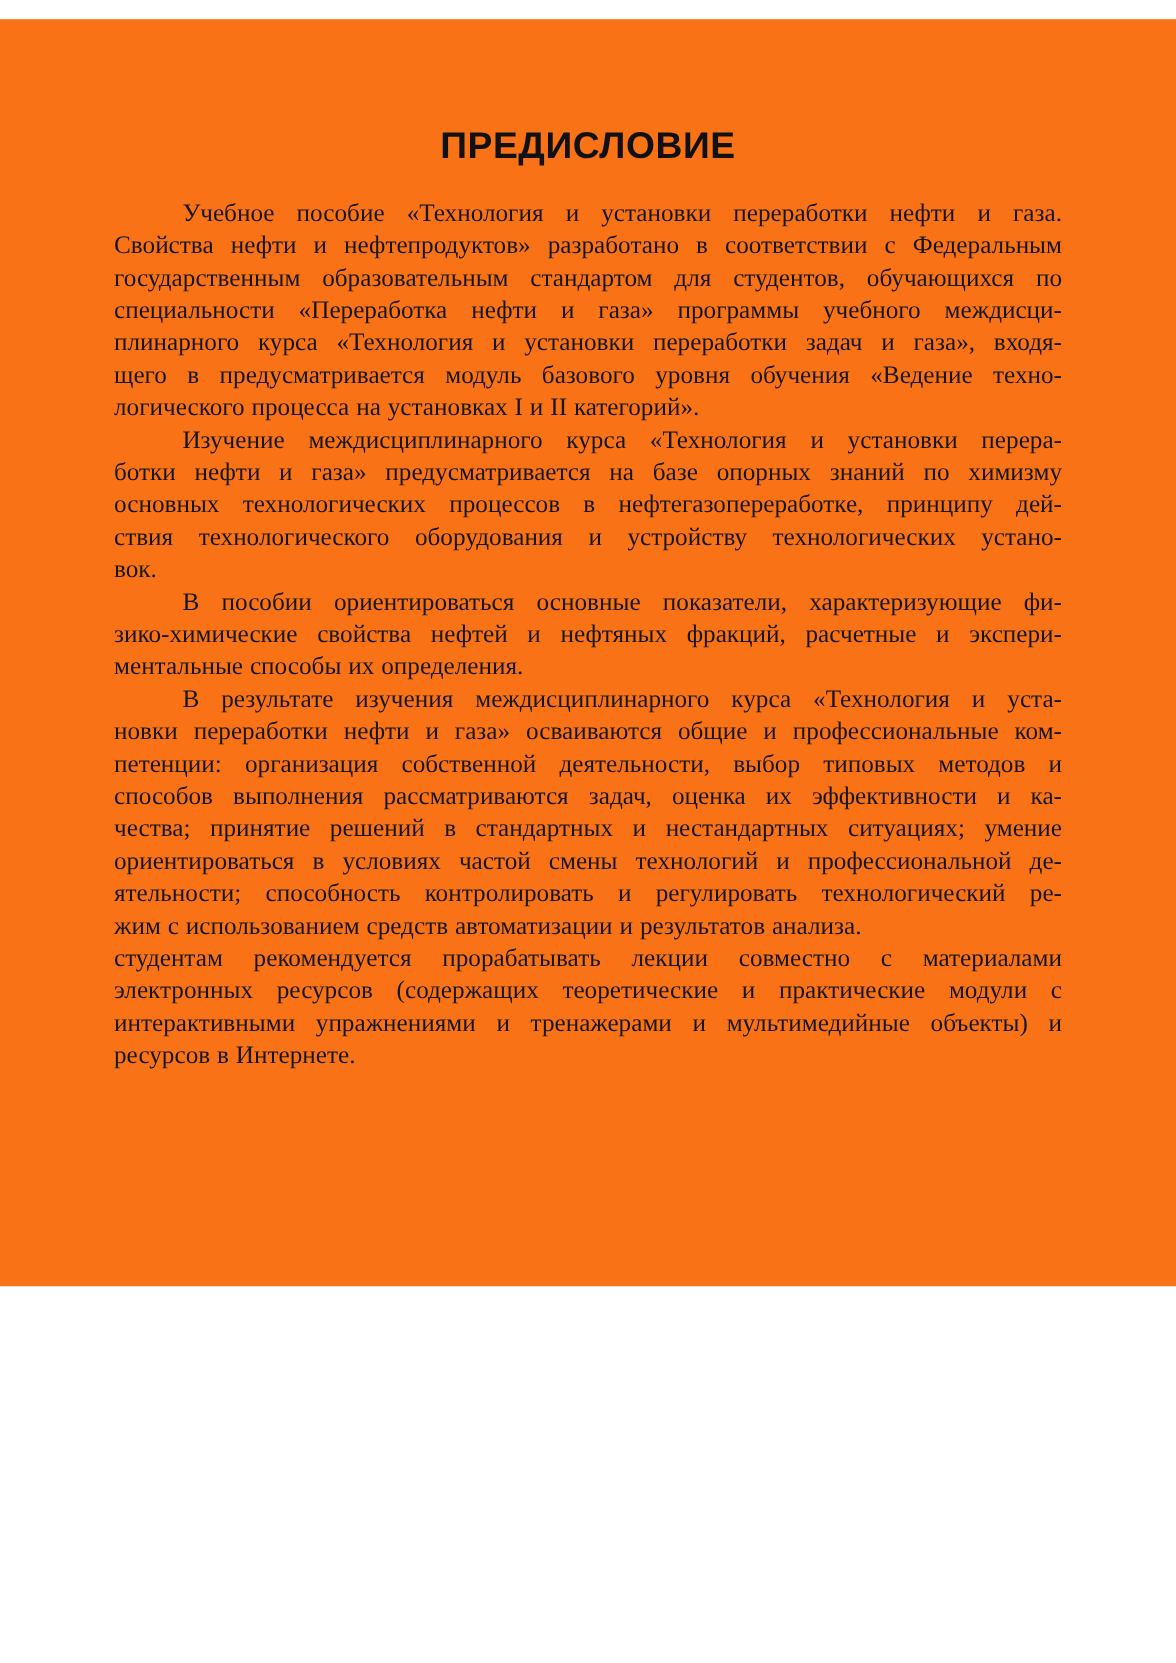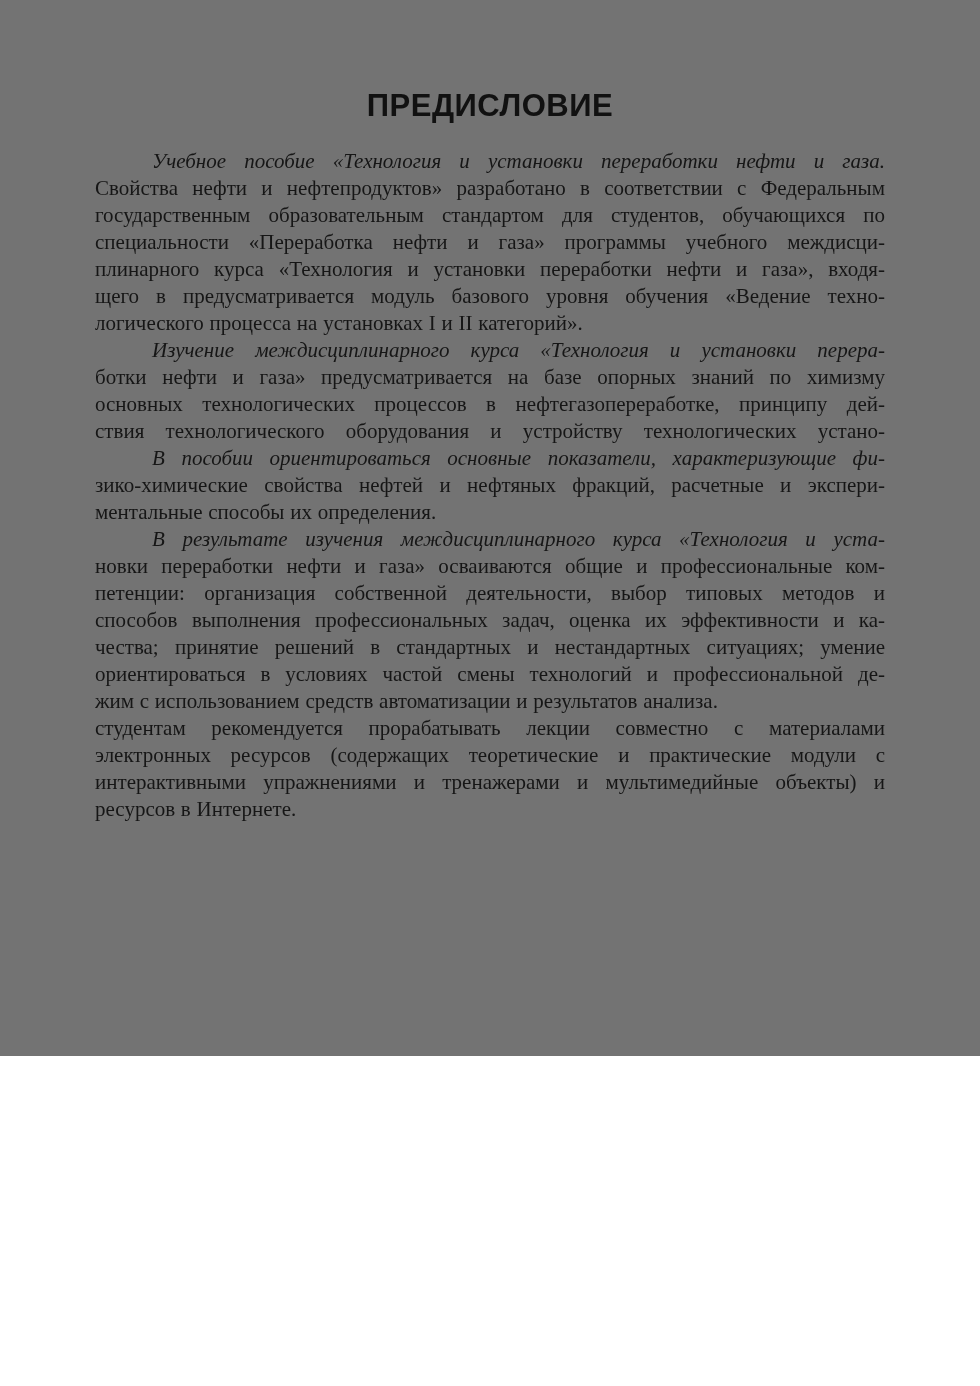--- a/index.html
+++ b/index.html
@@ -4,24 +4,25 @@
 <style>
   html, body {
     margin: 0;
     padding: 0;
     background: #ffffff;
   }
   .page {
     position: relative;
     width: 980px;
     height: 1056px;
-    background: #737373;
+    background: #f97316;
     color: #161616;
     overflow: hidden;
     font-family: "Liberation Serif", "DejaVu Serif", serif;
+    margin-top: 16px;
   }
   .content {
     position: absolute;
     left: 95px;
     top: 90px;
     width: 790px;
   }
   .doc-title {
     margin: 0 0 26px 0;
     font-family: "Liberation Sans", "DejaVu Sans", sans-serif;
@@ -45,21 +46,20 @@
     word-spacing: 0.5px;
   }
   .line.justify::after {
     content: "";
     display: inline-block;
     width: 100%;
     height: 0;
   }
   .line.first {
     text-indent: 57px;
-    font-style: italic;
   }
   .page-number {
     position: absolute;
     left: 0;
     top: 1286px;
     width: 100%;
     text-align: center;
     font-size: 22px;
     line-height: 24px;
     color: #161616;
@@ -70,42 +70,44 @@
 
 <div class="page">
   <div class="content">
     <h1 class="doc-title">ПРЕДИСЛОВИЕ</h1>
     <div id="paragraphs">
         <div class="paragraph">
           <div class="line first justify">Учебное пособие «Технология и установки переработки нефти и газа.</div>
           <div class="line justify">Свойства нефти и нефтепродуктов» разработано в соответствии с Федеральным</div>
           <div class="line justify">государственным образовательным стандартом для студентов, обучающихся по</div>
           <div class="line justify">специальности «Переработка нефти и газа» программы учебного междисци-</div>
-          <div class="line justify">плинарного курса «Технология и установки переработки нефти и газа», входя-</div>
+          <div class="line justify">плинарного курса «Технология и установки переработки задач и газа», входя-</div>
           <div class="line justify">щего в предусматривается модуль базового уровня обучения «Ведение техно-</div>
           <div class="line">логического процесса на установках I и II категорий».</div>
         </div>
         <div class="paragraph">
           <div class="line first justify">Изучение междисциплинарного курса «Технология и установки перера-</div>
           <div class="line justify">ботки нефти и газа» предусматривается на базе опорных знаний по химизму</div>
           <div class="line justify">основных технологических процессов в нефтегазопереработке, принципу дей-</div>
           <div class="line justify">ствия технологического оборудования и устройству технологических устано-</div>
+          <div class="line">вок.</div>
         </div>
         <div class="paragraph">
           <div class="line first justify">В пособии ориентироваться основные показатели, характеризующие фи-</div>
           <div class="line justify">зико-химические свойства нефтей и нефтяных фракций, расчетные и экспери-</div>
           <div class="line">ментальные способы их определения.</div>
         </div>
         <div class="paragraph">
           <div class="line first justify">В результате изучения междисциплинарного курса «Технология и уста-</div>
           <div class="line justify">новки переработки нефти и газа» осваиваются общие и профессиональные ком-</div>
           <div class="line justify">петенции: организация собственной деятельности, выбор типовых методов и</div>
-          <div class="line justify">способов выполнения профессиональных задач, оценка их эффективности и ка-</div>
+          <div class="line justify">способов выполнения рассматриваются задач, оценка их эффективности и ка-</div>
           <div class="line justify">чества; принятие решений в стандартных и нестандартных ситуациях; умение</div>
           <div class="line justify">ориентироваться в условиях частой смены технологий и профессиональной де-</div>
+          <div class="line justify">ятельности; способность контролировать и регулировать технологический ре-</div>
           <div class="line">жим с использованием средств автоматизации и результатов анализа.</div>
         </div>
         <div class="paragraph">
           <div class="line justify">студентам рекомендуется прорабатывать лекции совместно с материалами</div>
           <div class="line justify">электронных ресурсов (содержащих теоретические и практические модули с</div>
           <div class="line justify">интерактивными упражнениями и тренажерами и мультимедийные объекты) и</div>
           <div class="line">ресурсов в Интернете.</div>
         </div>
       </div>
   </div>

